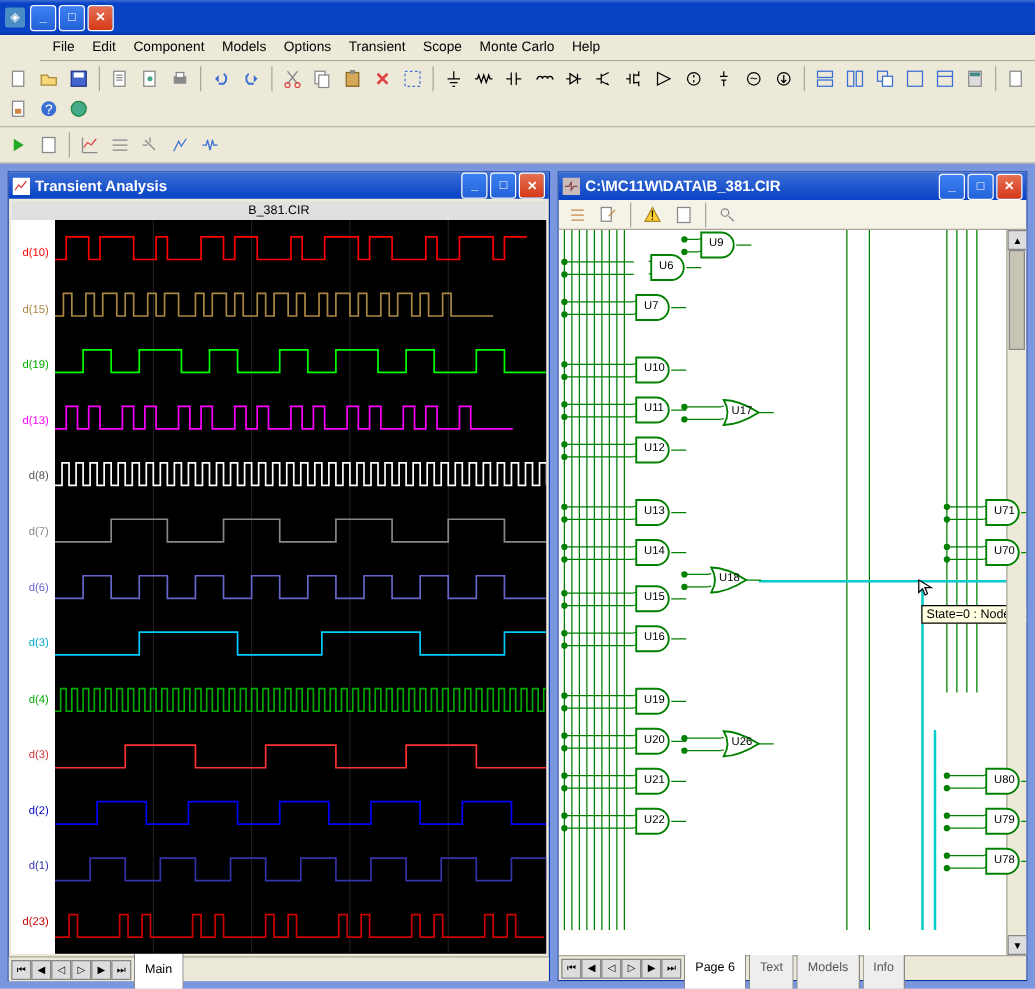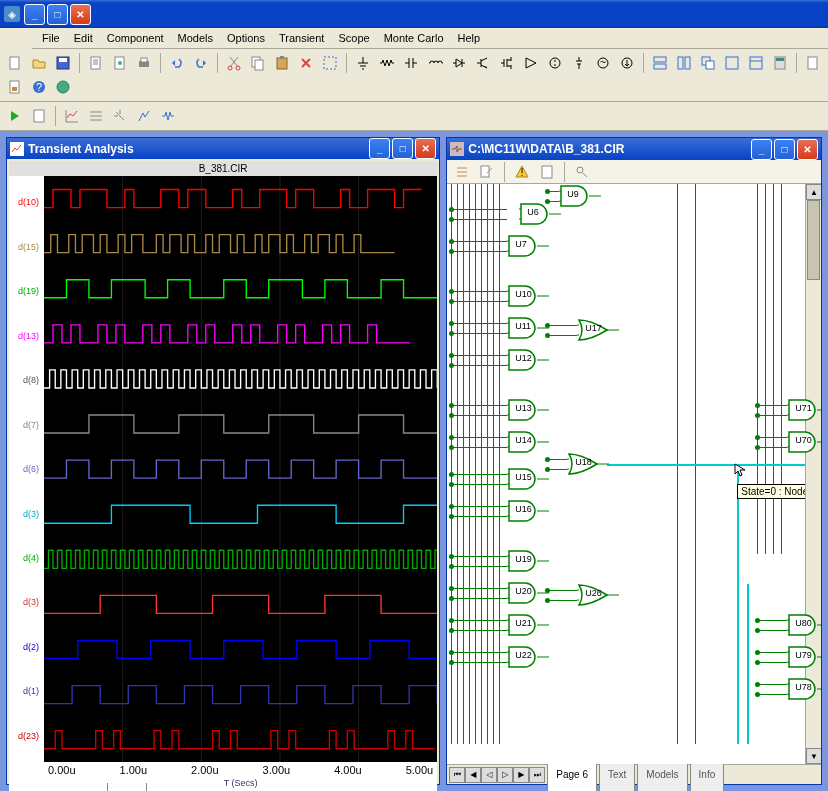--- a/index.html
+++ b/index.html
@@ -389,33 +389,20 @@
             <path stroke="#888888" d="M0 228h40v-16h40v16h40v-16h40v16h40v-16h40v16h40v-16h40v16h30"></path>
             <path stroke="#6666cc" d="M0 268h20v-16h20v16h20v-16h20v16h20v-16h20v16h20v-16h20v16h20v-16h20v16h20v-16h20v16h20v-16h20v16h20v-16h20v16h30"></path>
             <path stroke="#00ccff" d="M0 308h60v-16h70v16h60v-16h70v16h60v-16h30"></path>
             <path stroke="#00aa00" d="M0 348h4v-16h4v16h4v-16h4v16h4v-16h4v16h4v-16h4v16h4v-16h4v16h4v-16h4v16h4v-16h4v16h4v-16h4v16h4v-16h4v16h4v-16h4v16h4v-16h4v16h4v-16h4v16h4v-16h4v16h4v-16h4v16h4v-16h4v16h4v-16h4v16h4v-16h4v16h4v-16h4v16h4v-16h4v16h4v-16h4v16h4v-16h4v16h4v-16h4v16h4v-16h4v16h4v-16h4v16h4v-16h4v16h4v-16h4v16h4v-16h4v16h4v-16h4v16h4v-16h4v16h4v-16h4v16h4v-16h4v16h4v-16h4v16h4v-16h4v16h4v-16h4v16h4v-16h4v16h4v-16h4v16h4v-16h4v16h4v-16h4v16h4v-16h4v16h4v-16h4v16h4v-16h4v16h4v-16h4v16h4v-16h4v16h4v-16h4"></path>
             <path stroke="#ff3333" d="M0 388h50v-16h50v16h50v-16h50v16h50v-16h50v16h50"></path>
             <path stroke="#0000ff" d="M0 428h30v-16h35v16h30v-16h35v16h30v-16h35v16h30v-16h35v16h30v-16h35v16h25"></path>
             <path stroke="#3333aa" d="M0 468h25v-16h25v16h25v-16h25v16h25v-16h25v16h25v-16h25v16h25v-16h25v16h25v-16h25v16h25v-16h25v16"></path>
             <path stroke="#cc0000" d="M0 508h10v-16h6v16h30v-16h6v16h10v-16h6v16h30v-16h6v16h10v-16h6v16h30v-16h6v16h10v-16h6v16h30v-16h6v16h10v-16h6v16h30v-16h6v16h10v-16h6v16h30v-16h6v16h10v-16h6v16h20"></path>
             </g>
           </svg>
-        </div>
-      </div>
-      <div class="plot-xaxis">
-        <div style="flex:1">
-          <div class="ticks">
-            <span>0.00u</span>
-            <span>1.00u</span>
-            <span>2.00u</span>
-            <span>3.00u</span>
-            <span>4.00u</span>
-            <span>5.00u</span>
-          </div>
-          <div class="xlabel">T (Secs)</div>
         </div>
       </div>
     </div>
     <div class="nav-tabs">
       <div class="nav-btns">
         <div class="nav-btn">⏮</div>
         <div class="nav-btn">◀</div>
         <div class="nav-btn">◁</div>
         <div class="nav-btn">▷</div>
         <div class="nav-btn">▶</div>

